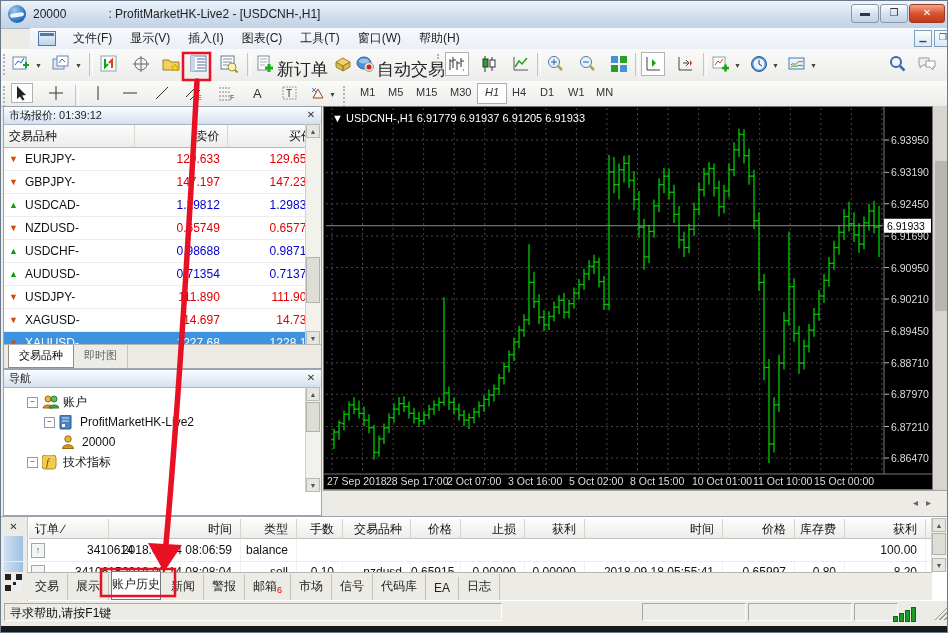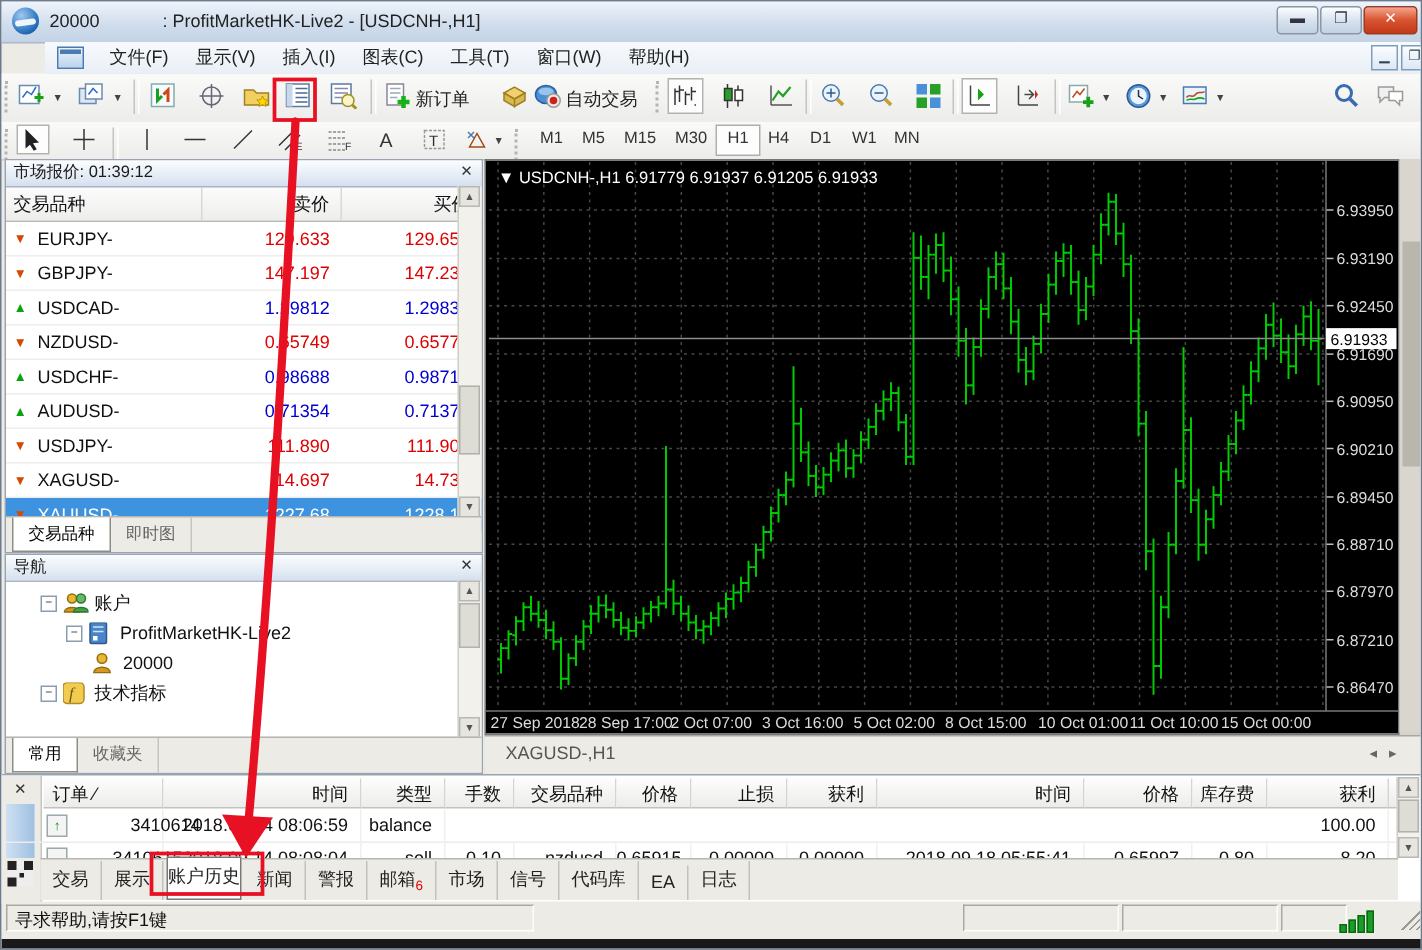--- a/index.html
+++ b/index.html
@@ -26,21 +26,21 @@
   .child-btns{position:absolute;right:6px;top:2px;display:flex;}
   .cbtn{width:16px;height:15px;margin-left:2px;border:1px solid #7f9db9;background:linear-gradient(#fbfdff,#dce8f6);
     font-size:9px;line-height:13px;text-align:center;color:#345;}
   
   .toolbar{position:absolute;left:0;width:948px;background:linear-gradient(#fafaf8,#ececea);}
   .tb1{top:48px;height:32px;border-bottom:1px solid #d8d8d4;}
   .tb2{top:80px;height:25px;border-bottom:1px solid #c9c9c4;}
   .tbtn{position:absolute;width:24px;height:24px;top:3px;display:flex;align-items:center;justify-content:center;}
   .tb2 .tbtn{width:22px;height:20px;top:2px;}
   .tbtn.pressed{background:#fdfdfd;border:1px solid #b2b2ae;box-sizing:border-box;}
-  .tlabel{position:absolute;top:9px;font-size:12px;color:#222;white-space:nowrap;}
+  .tlabel{position:absolute;top:9px;font-size:17px;color:#222;white-space:nowrap;}
   .sep{position:absolute;top:4px;width:2px;height:23px;border-left:1px solid #c4c4c0;border-right:1px solid #fff;}
   .grip{position:absolute;top:5px;width:3px;height:21px;border-left:2px dotted #b5b5b0;}
   .dd{position:absolute;top:13px;font-size:7px;color:#444;}
   .tfbtn{position:absolute;top:2px;height:19px;padding:0 7px;line-height:19px;font-size:11px;color:#333;}
   .tfbtn.active{background:#fdfdfd;border:1px solid #aeaeaa;line-height:17px;}
   
   .panel{position:absolute;left:2px;width:319px;background:#fff;border:1px solid #9aa4b0;box-sizing:border-box;}
   .ptitle{height:17px;background:linear-gradient(#fbfdff,#d5e0ee);border-bottom:1px solid #a6b4c6;
     font-size:11px;color:#1c1c1c;padding-left:5px;line-height:17px;position:relative;}
   .pclose{position:absolute;right:4px;top:2px;width:12px;height:12px;font-size:10px;line-height:12px;text-align:center;color:#333;}
@@ -365,21 +365,21 @@
           <path d="M2 3l4 4m0-4L2 7" stroke="#4a7ab0"></path>
         </svg>
       </span>
       <span class="dd" style="left:328px;top:10px">▼</span>
     <span class="grip" style="left:342px"></span>
     <div id="tf-bar">
         <span class="tfbtn" style="left: 352px;">M1</span>
         <span class="tfbtn" style="left: 380px;">M5</span>
         <span class="tfbtn" style="left: 408px;">M15</span>
         <span class="tfbtn" style="left: 442px;">M30</span>
-        <span class="tfbtn active" style="left: 476px;">H1</span>
+        <span class="tfbtn active" style="left: 476px; font-style: italic;">H1</span>
         <span class="tfbtn" style="left: 504px;">H4</span>
         <span class="tfbtn" style="left: 532px;">D1</span>
         <span class="tfbtn" style="left: 560px;">W1</span>
         <span class="tfbtn" style="left: 588px;">MN</span>
       </div>
   </div>
 
   <div class="panel" id="mw-panel" style="top:105px;height:263px;">
     <div class="ptitle"><span>市场报价: 01:39:12</span>
       <span class="pclose">✕</span></div>
@@ -517,24 +517,20 @@
               <text x="4" y="11" font-size="11" font-style="italic" font-family="Liberation Serif,serif" fill="#705410">f</text>
             </svg>
           </span>
           <span>技术指标</span>
         </div>
       </div>
     <div class="sbar" style="right:0;top:17px;height:105px;">
       <span class="sbtn" style="top:0">▲</span>
       <span class="sbtn" style="bottom:0">▼</span>
       <span class="sthumb" style="top:15px;height:30px"></span>
-    </div>
-    <div class="ptabs">
-      <div class="ptab active">常用</div>
-      <div class="ptab">收藏夹</div>
     </div>
   </div>
 
   <div id="chart-win">
     <svg id="chart-svg" width="608" height="382">
         <rect x="0" y="0" width="608" height="382" fill="#000000"></rect>
         <line x1="8" y1="1" x2="8" y2="366" stroke="#474747" stroke-dasharray="2,3"></line>
         <line x1="38.55" y1="1" x2="38.55" y2="366" stroke="#474747" stroke-dasharray="2,3"></line>
         <line x1="69.1" y1="1" x2="69.1" y2="366" stroke="#474747" stroke-dasharray="2,3"></line>
         <line x1="99.64999999999999" y1="1" x2="99.64999999999999" y2="366" stroke="#474747" stroke-dasharray="2,3"></line>
@@ -933,21 +929,20 @@
         <text x="306" y="378" fill="#dcdcdc" font-size="10.5" font-family="Liberation Sans,sans-serif">8 Oct 15:00</text>
         <text x="368" y="378" fill="#dcdcdc" font-size="10.5" font-family="Liberation Sans,sans-serif">10 Oct 01:00</text>
         <text x="429" y="378" fill="#dcdcdc" font-size="10.5" font-family="Liberation Sans,sans-serif">11 Oct 10:00</text>
         <text x="490" y="378" fill="#dcdcdc" font-size="10.5" font-family="Liberation Sans,sans-serif">15 Oct 00:00</text>
         <text x="8" y="15" fill="#fff" font-size="11" font-family="Liberation Sans,sans-serif">▼ USDCNH-,H1  6.91779 6.91937 6.91205 6.91933</text>
       </svg>
     <div id="chart-scroll">
         <div class="thumb"></div>
       </div>
     <div id="chart-tabbar">
-      <div class="ctab">XAGUSD-,H1</div>
       <div class="ctab-arrows">◂▸</div>
     </div>
   </div>
 
   <div id="terminal">
     <div id="term-strip">
       <span id="term-close">✕</span>
       <span id="term-blue"></span>
       <span id="qr-icon"></span>
     </div>
@@ -1004,21 +999,21 @@
         <div class="termtab"><span>邮箱</span><span class="badge6">6</span></div>
         <div class="termtab"><span>市场</span></div>
         <div class="termtab"><span>信号</span></div>
         <div class="termtab"><span>代码库</span></div>
         <div class="termtab"><span>EA</span></div>
         <div class="termtab"><span>日志</span></div>
       </div>
   </div>
 
   <div id="statusbar">
-    <div class="scell" style="left:3px;width:352px;">寻求帮助,请按F1键</div>
+    <div class="scell" style="left:3px;width:498px;">寻求帮助,请按F1键</div>
     <div class="scell" style="left:641px;width:104px;"></div>
     <div class="scell" style="left:747px;width:104px;"></div>
     <div class="scell" style="left:853px;width:44px;"></div>
     <div id="conn-bars" style="right:32px;">
       <i style="height:4px"></i>
         <i style="height:7px"></i>
         <i style="height:10px"></i>
         <i style="height:13px"></i>
     </div>
     <div id="resize-grip"></div>

